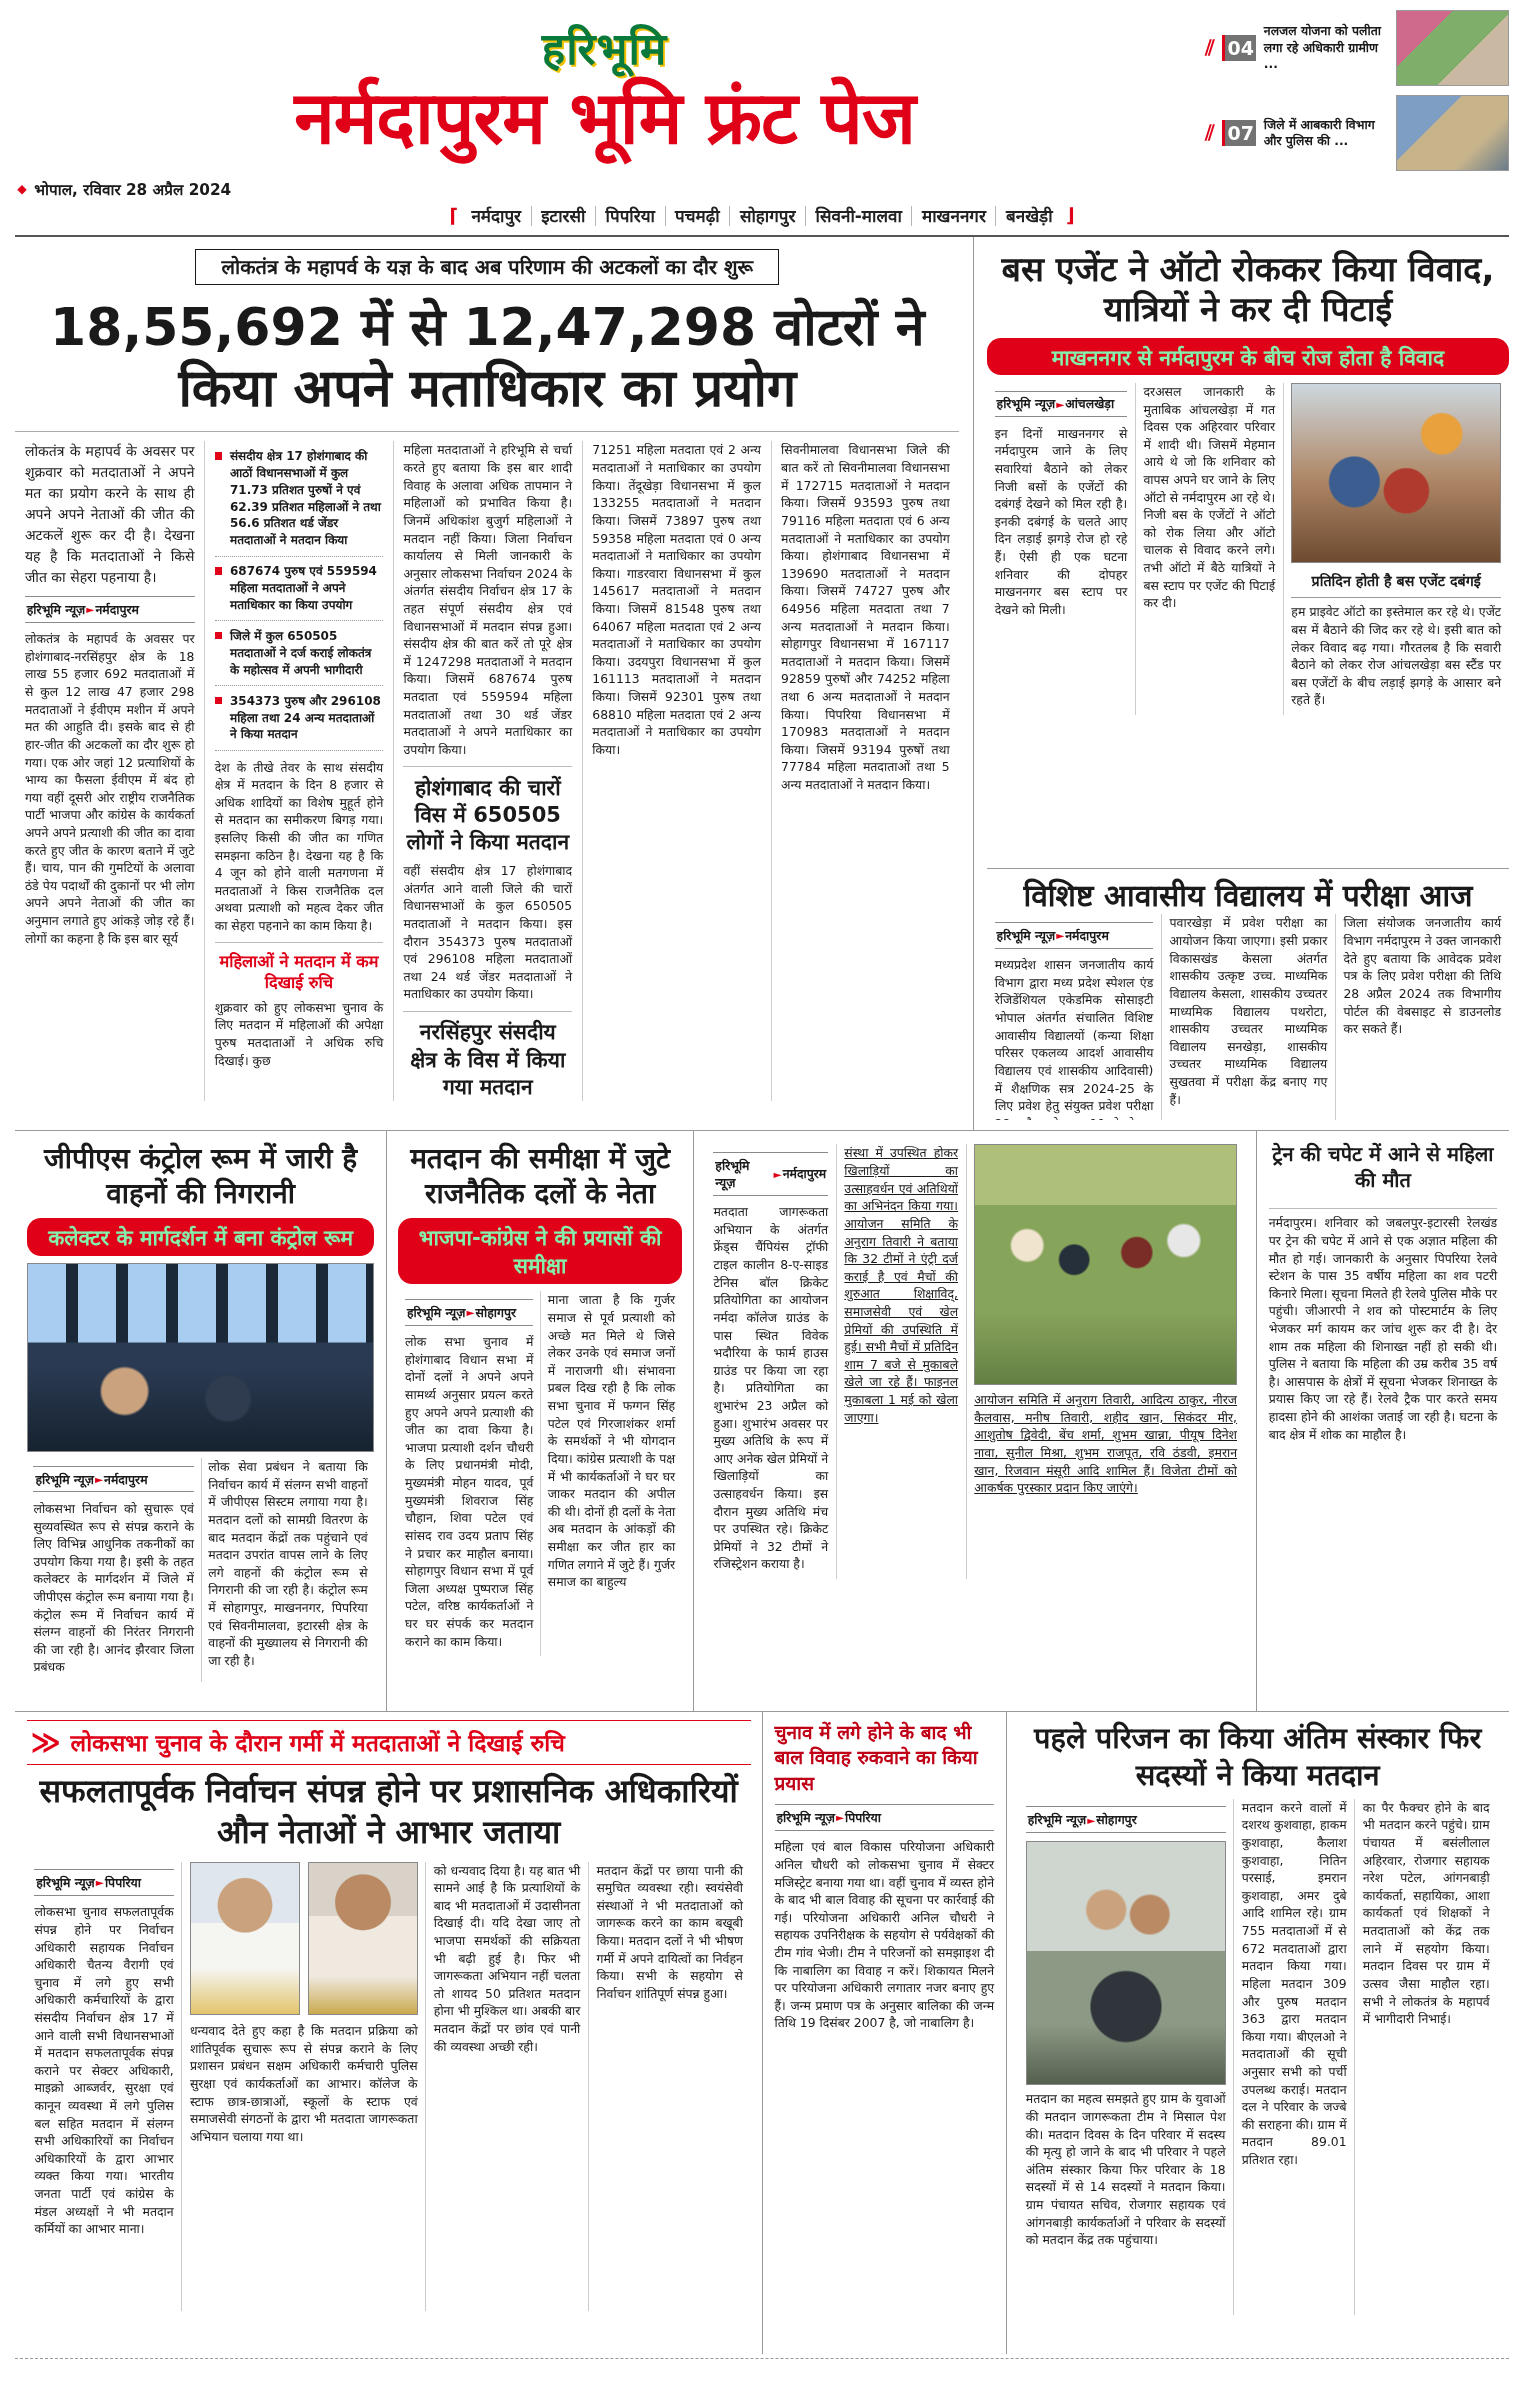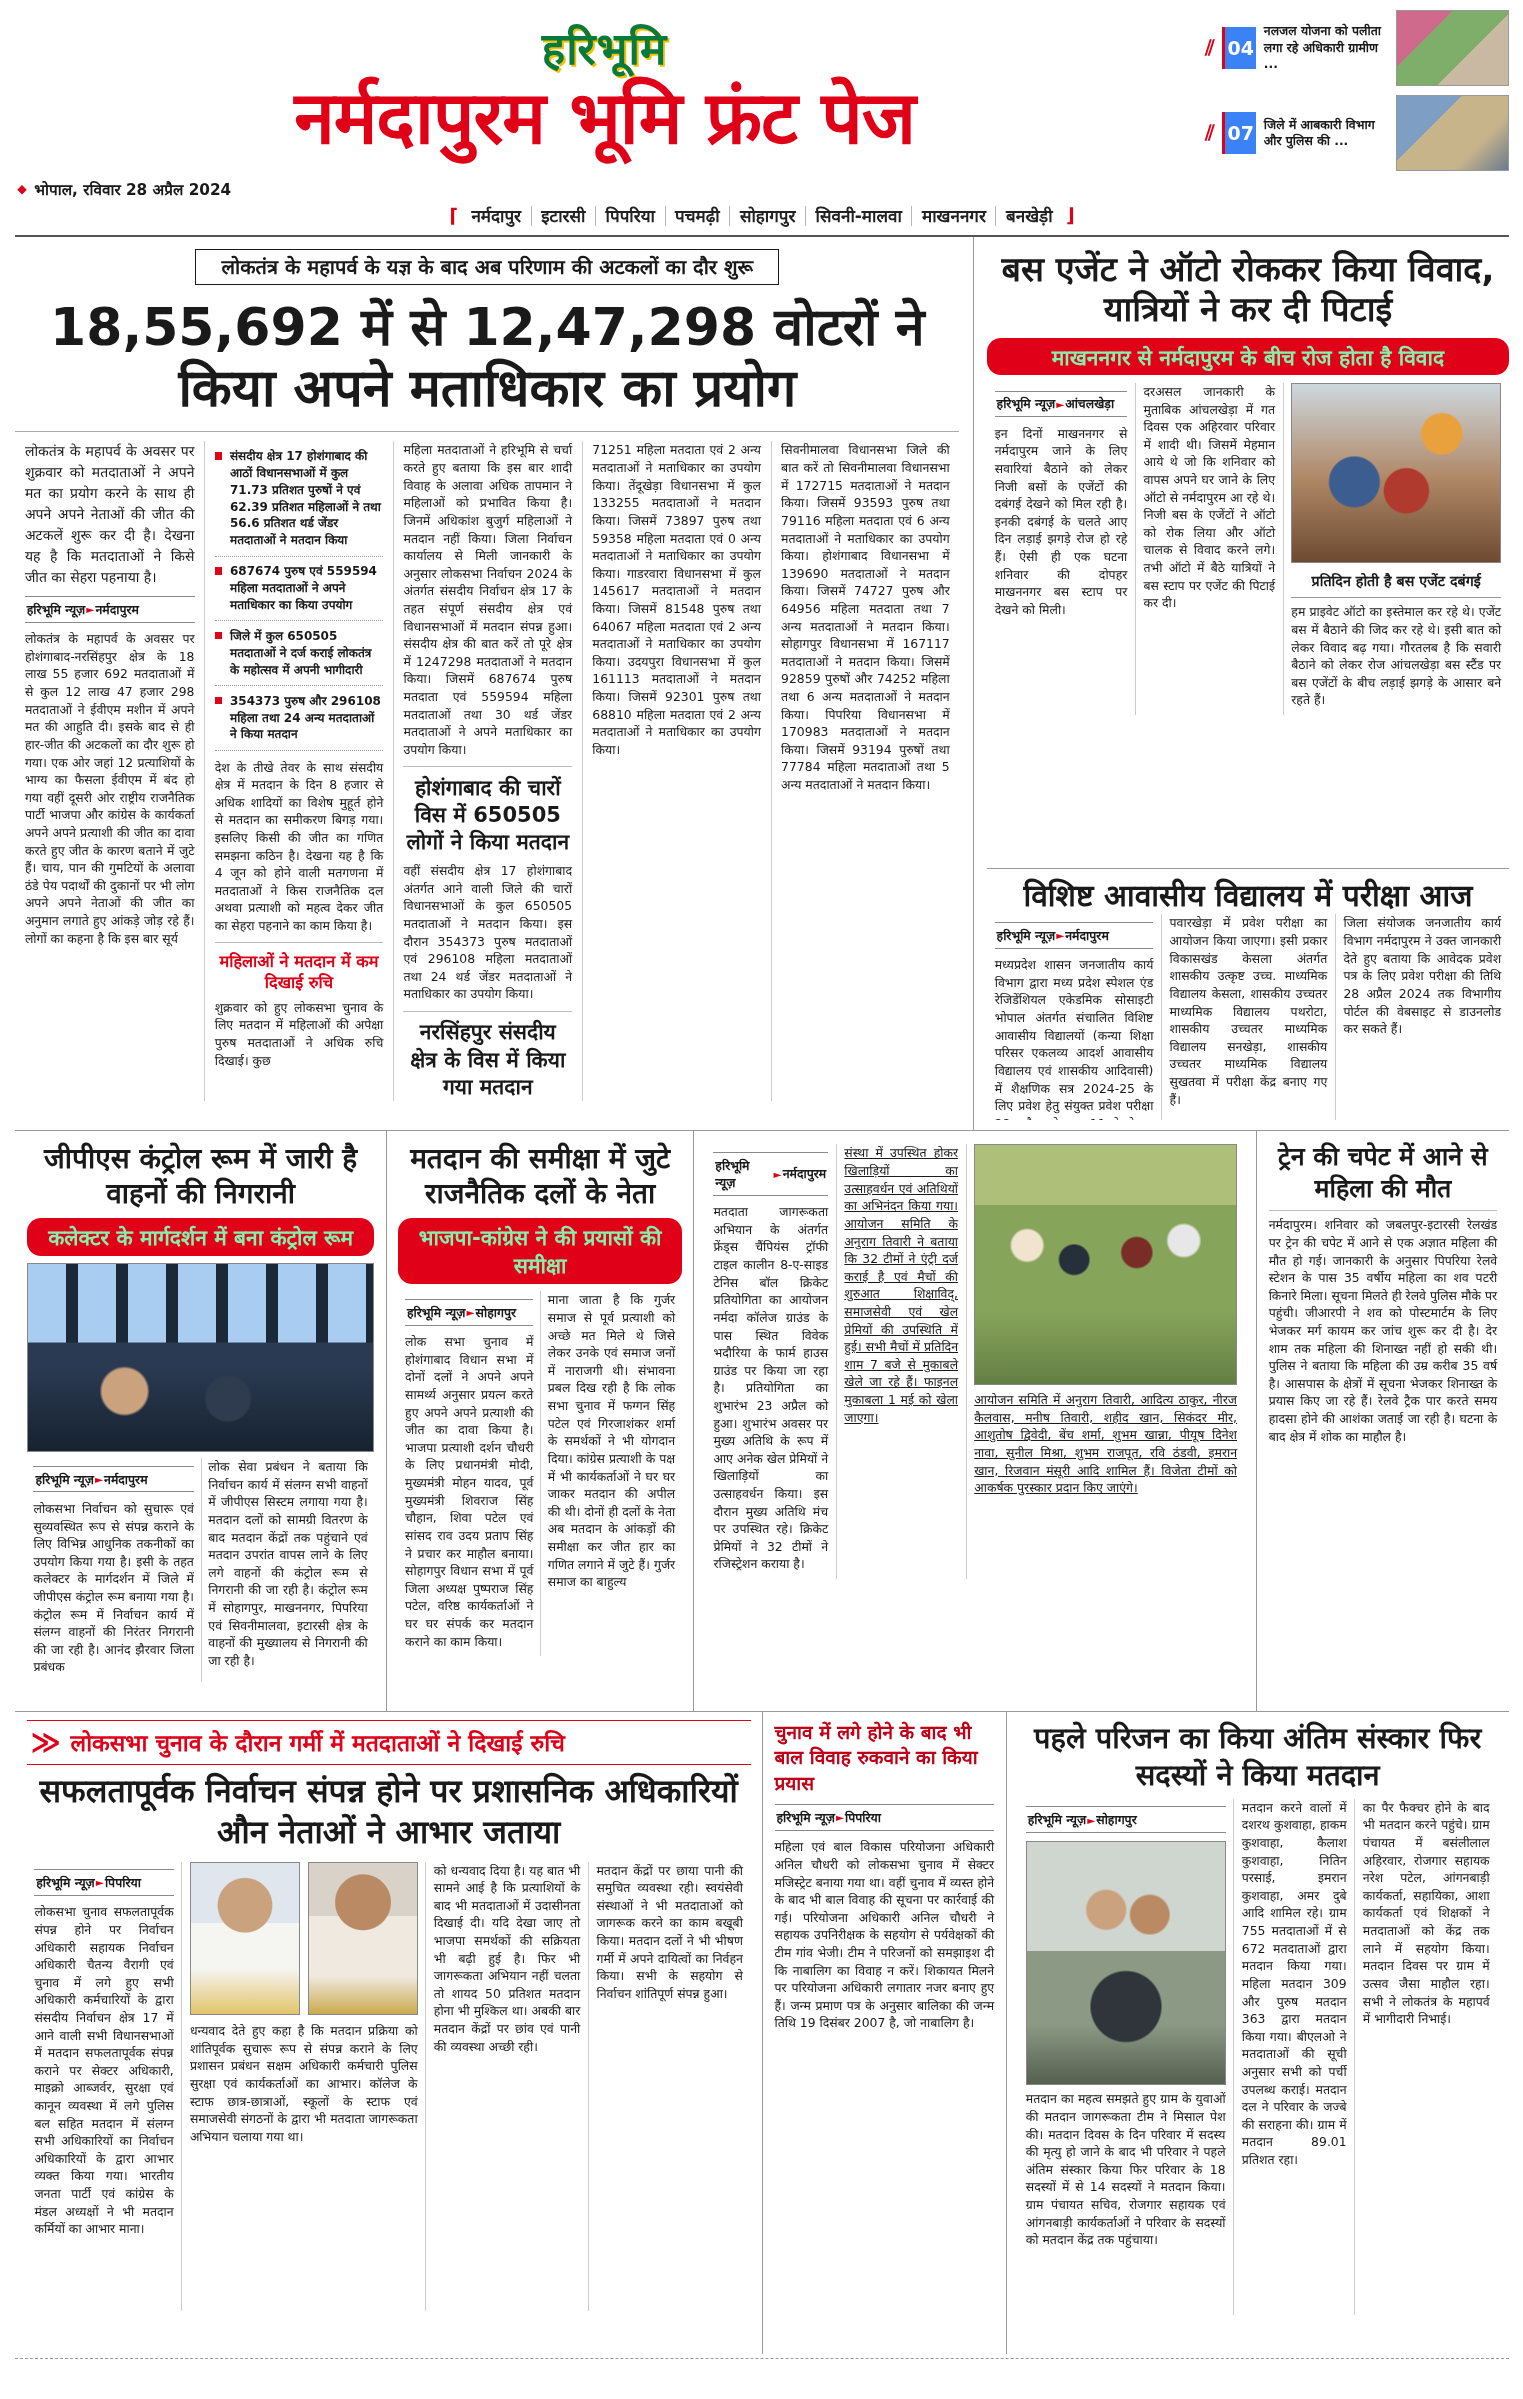--- a/index.html
+++ b/index.html
@@ -22,21 +22,21 @@
     font-size:73px; font-weight:900; color:#e00017; line-height:1.02;
     letter-spacing:-1px; margin-top:1.9px;
   }
   .mast-right {
     width:315px; display:flex; flex-direction:column; justify-content:center; gap:9.6px;
     padding-left:11.5px;
   }
   .teaser { display:flex; align-items:center; gap:7.6px; cursor:pointer; }
   .slashes { color:#e00017; font-size:21px; font-weight:bold; }
   .teaser-badge {
-    width:34px; height:42px; flex:0 0 34px; background:#3b82f6; color:#fff;
+    width:34px; height:26px; flex:0 0 34px; background:#737373; color:#fff;
     font-weight:bold; font-size:19px; display:flex; align-items:center; justify-content:center;
     border-left:3.8px solid #e00017;
   }
   .teaser-text { flex:1; font-size:12.4px; font-weight:bold; line-height:1.3; }
   .teaser-img { width:113px; height:76px; flex:0 0 113px; border:1px solid #999; }
   .t-img-0 { background:linear-gradient(135deg,#d06a8c 0 30%,#7fae6a 30% 62%,#c9b9a2 62%); }
   .t-img-1 { background:linear-gradient(135deg,#7f9ec4 0 35%,#c8b48a 35% 70%,#6a7b8c 100%); }
 
   .datebar { display:flex; align-items:center; gap:7.6px; padding:3.8px 1.9px 1.9px; }
   .date-bullet { color:#e00017; font-size:12.4px; }
@@ -146,22 +146,22 @@
   .trophy-body > div + div { border-left:1px solid #ccc;text-decoration:underline; }
   .photo-cricket {
     height:241px; margin-bottom:5.7px;
     background:
       radial-gradient(circle at 20% 42%, #f1e4cf 0 6%, transparent 7%),
       radial-gradient(circle at 38% 48%, #26303a 0 7%, transparent 8%),
       radial-gradient(circle at 62% 45%, #7a2c26 0 7%, transparent 8%),
       radial-gradient(circle at 80% 40%, #e7e7e7 0 6%, transparent 7%),
       linear-gradient(180deg,#aebf7a 0 25%,#87a45b 25% 70%,#647f43 100%);
   }
-  .train-headline { font-size:25px; font-weight:900; text-align:center; line-height:1.3;
-    border-bottom:1px solid #bbb; padding-bottom:4px; margin-bottom:5.7px; }
+  .train-headline { font-size:20px; font-weight:900; text-align:center; line-height:1.3;
+    border-bottom:1px solid #bbb; padding-bottom:15px; margin-bottom:5.7px; }
 
   
   .bottom-band { display:grid; grid-template-columns:1.9fr 0.62fr 1.28fr; height:642px; overflow:hidden; }
   .bottom-band > article { padding:7.6px 11.5px; overflow:hidden; }
   .bottom-band > article + article { border-left:1px solid #999; }
   .bl-kicker {
     display:flex; align-items:center; gap:9.6px; color:#e00017; font-weight:900; font-size:23px;
     border-top:1.9px solid #e00017; border-bottom:1.9px solid #e00017; padding:5.7px 3.8px; margin-bottom:5.7px;
   }
   .bl-kicker .flag { font-size:29px; line-height:1; }

